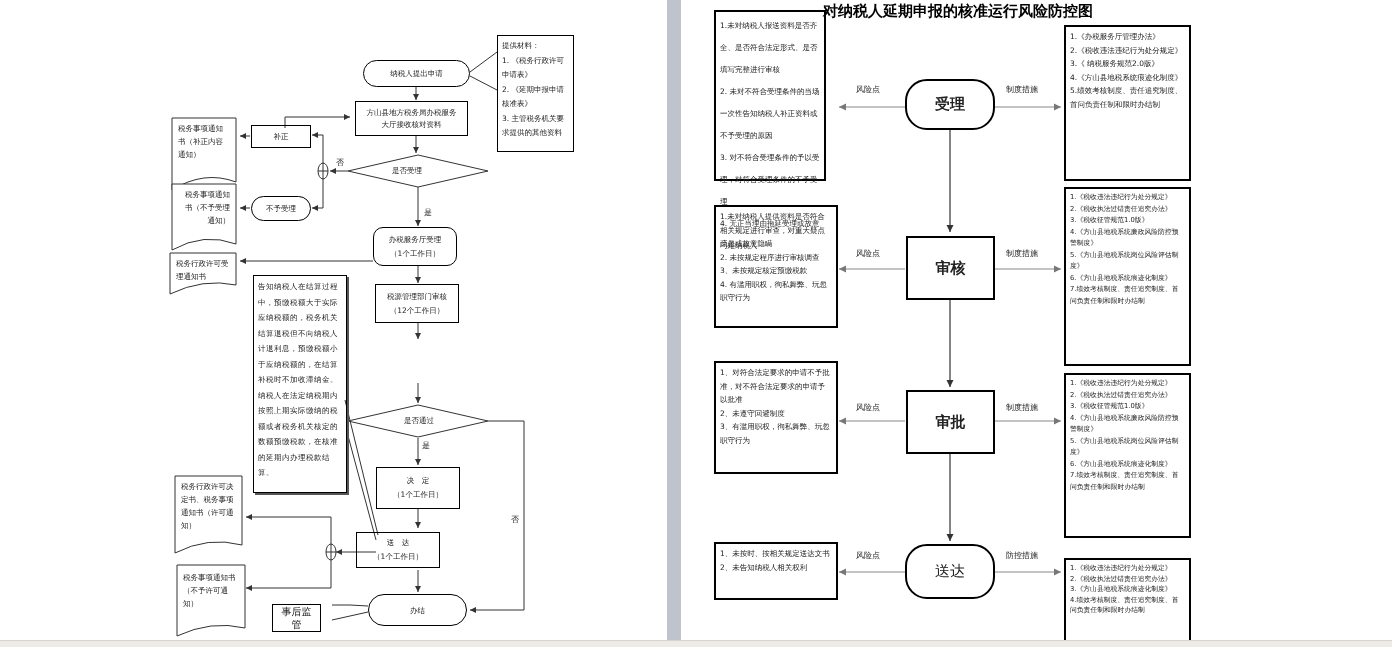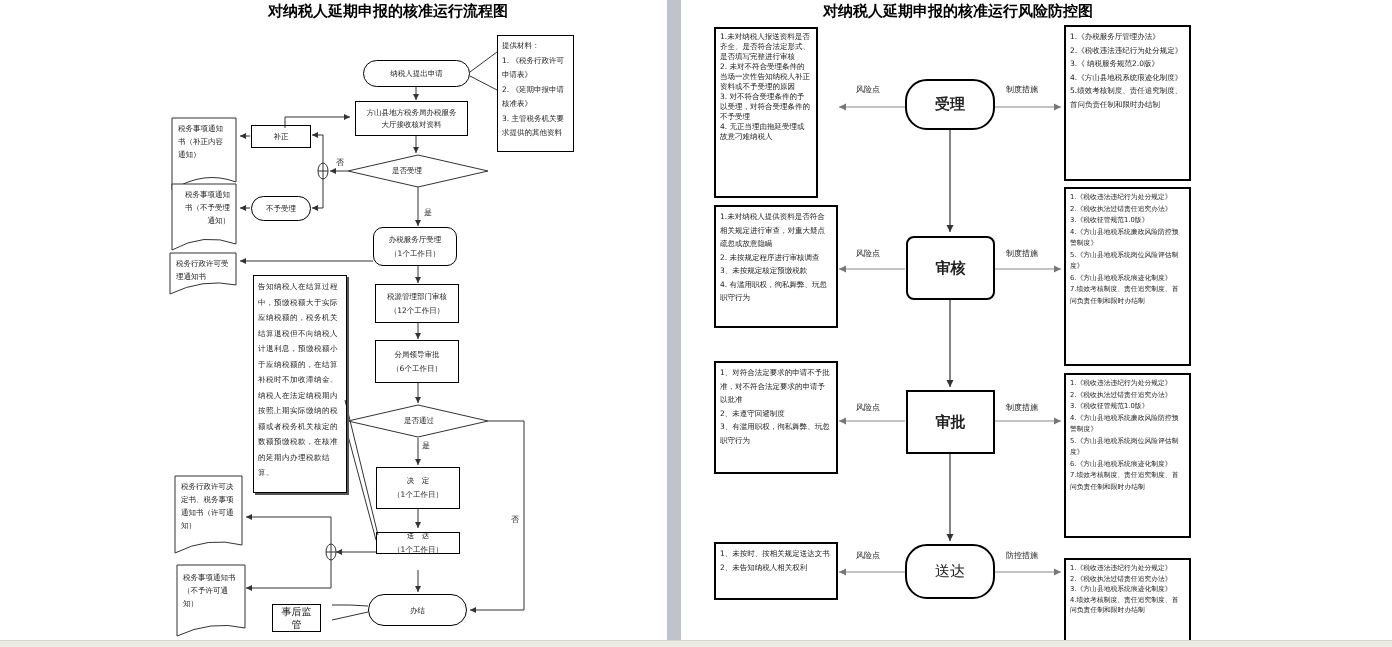--- a/index.html
+++ b/index.html
@@ -20,21 +20,20 @@
   .pill-thick { border:2px solid #000; border-radius:22px; }
   .big { font-size:15px; font-weight:bold; font-family:"DejaVu Serif", serif; }
   .lbl { position:absolute; font-size:8px; white-space:nowrap; color:#222; }
   .doc-text { position:absolute; font-size:7.5px; line-height:13px; padding:4px 6px; color:#222; box-sizing:border-box; }
   .sm { font-size:6.8px; line-height:11.5px; }
 </style>
 </head>
 <body>
 
 <div class="page" id="page-left">
-  <div class="title" style="left:268px;top:2px;">对纳税人延期申报的核准运行流程图</div>
 
   <svg width="667" height="640">
     <defs>
       <marker id="arr" markerWidth="8" markerHeight="8" refX="6" refY="3" orient="auto">
         <path d="M0,0 L6,3 L0,6 z" fill="#333"></path>
       </marker>
     </defs>
     <g stroke="#333" stroke-width="1" fill="none">
 
       <line x1="416" y1="86" x2="416" y2="100" marker-end="url(#arr)"></line>
@@ -138,35 +137,31 @@
   </div>
   <div class="doc-text" style="left:170px;top:253px;width:66px;">税务行政许可受理通知书</div>
 
   <div class="box thin" style="left:253px;top:275px;width:94px;height:218px;line-height:15.5px;letter-spacing:0.5px;box-shadow:2px 2px 0 #555;">告知纳税人在结算过程中，预缴税额大于实际应纳税额的，税务机关结算退税但不向纳税人计退利息，预缴税额小于应纳税额的，在结算补税时不加收滞纳金。纳税人在法定纳税期内按照上期实际缴纳的税额或者税务机关核定的数额预缴税款，在核准的延期内办理税款结算。</div>
 
   <div class="box thin center" style="left:375px;top:284px;width:84px;height:39px;line-height:14px;">
     <span>税源管理部门审核</span>
     <span>（12个工作日）</span>
   </div>
 
-  <div class="box thin center" style="left:375px;top:340px;width:84px;height:43px;line-height:14px;">
-    <span>分局领导审批</span>
-    <span>（6个工作日）</span>
-  </div>
 
   <div class="lbl" style="left:404px;top:416px;font-size:7.5px;">是否通过</div>
   <div class="lbl" style="left:422px;top:440px;">是</div>
   <div class="lbl" style="left:511px;top:514px;">否</div>
 
   <div class="box thin center" style="left:376px;top:467px;width:84px;height:42px;line-height:14px;">
     <span>决　定</span>
     <span>（1个工作日）</span>
   </div>
 
-  <div class="box thin center" style="left:376px;top:532px;width:84px;height:22px;line-height:14px;">
+  <div class="box thin center" style="left:356px;top:532px;width:84px;height:36px;line-height:14px;">
     <span>送　达</span>
     <span>（1个工作日）</span>
   </div>
 
   <div class="doc-text" style="left:175px;top:476px;width:67px;">税务行政许可决定书、税务事项通知书（许可通知）</div>
   <div class="doc-text" style="left:177px;top:567px;width:68px;">税务事项通知书（不予许可通知）</div>
 
   <div class="box pill center" style="left:368px;top:594px;width:99px;height:32px;">
     <span>办结</span>
   </div>
@@ -200,21 +195,21 @@
       <line x1="224" y1="572" x2="158" y2="572" marker-end="url(#arr2)"></line>
       <line x1="314" y1="572" x2="380" y2="572" marker-end="url(#arr2)"></line>
     </g>
     <g stroke="#333" stroke-width="1.2" fill="none">
       <line x1="269" y1="130" x2="269" y2="232" marker-end="url(#arr3)"></line>
       <line x1="269" y1="300" x2="269" y2="387" marker-end="url(#arr3)"></line>
       <line x1="269" y1="454" x2="269" y2="541" marker-end="url(#arr3)"></line>
     </g>
   </svg>
 
-  <div class="box thick" style="left:33px;top:27px;width:104px;height:171px;line-height:10px;">
+  <div class="box thick" style="left:33px;top:10px;width:112px;height:171px;line-height:22px;">
     <div>1.未对纳税人报送资料是否齐全、是否符合法定形式、是否填写完整进行审核</div>
     <div>2. 未对不符合受理条件的当场一次性告知纳税人补正资料或不予受理的原因</div>
     <div>3. 对不符合受理条件的予以受理，对符合受理条件的不予受理</div>
     <div>4. 无正当理由拖延受理或故意刁难纳税人</div>
   </div>
   <div class="lbl" style="left:175px;top:84px;">风险点</div>
   <div class="lbl" style="left:325px;top:84px;">制度措施</div>
   <div class="box pill-thick center big" style="left:224px;top:79px;width:90px;height:51px;">
     <span>受理</span>
   </div>
@@ -227,21 +222,21 @@
   </div>
 
   <div class="box thick" style="left:33px;top:205px;width:124px;height:123px;line-height:13.5px;">
     <div>1.未对纳税人提供资料是否符合相关规定进行审查，对重大疑点疏忽或故意隐瞒</div>
     <div>2. 未按规定程序进行审核调查</div>
     <div>3、未按规定核定预缴税款</div>
     <div>4. 有滥用职权，徇私舞弊、玩忽职守行为</div>
   </div>
   <div class="lbl" style="left:175px;top:248px;">风险点</div>
   <div class="lbl" style="left:325px;top:248px;">制度措施</div>
-  <div class="box thick center big" style="left:225px;top:236px;width:89px;height:64px;border-radius:8px;">
+  <div class="box thick center big" style="left:225px;top:236px;width:89px;height:64px;">
     <span>审核</span>
   </div>
   <div class="box thick sm" style="left:383px;top:187px;width:127px;height:179px;">
     <div>1.《税收违法违纪行为处分规定》</div>
     <div>2.《税收执法过错责任追究办法》</div>
     <div>3.《税收征管规范1.0版》</div>
     <div>4.《方山县地税系统廉政风险防控预警制度》</div>
     <div>5.《方山县地税系统岗位风险评估制度》</div>
     <div>6.《方山县地税系统痕迹化制度》</div>
     <div>7.绩效考核制度、责任追究制度、首问负责任制和限时办结制</div>

